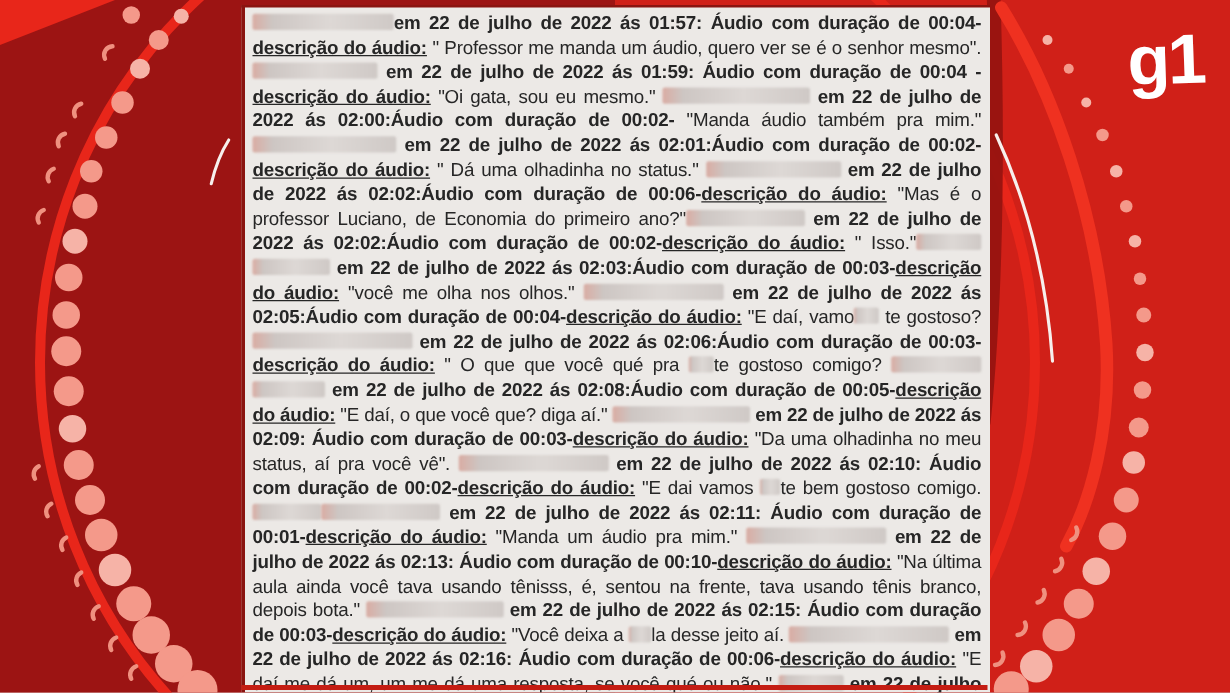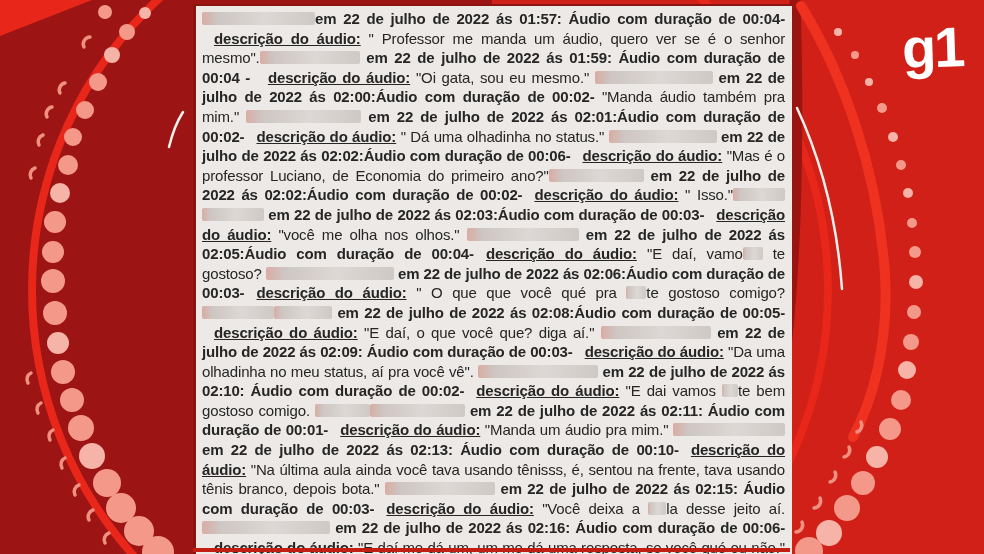--- a/index.html
+++ b/index.html
@@ -7,21 +7,21 @@
        font-family:"Liberation Sans",sans-serif;}
   .stage{position:relative;width:984px;height:554px;overflow:hidden;}
   .decor{position:absolute;left:0;top:0;}
   .doc{position:absolute;left:193px;top:4px;width:599px;height:550px;
        background:#ece9e6;box-sizing:border-box;
        border-left:3px solid #8a1410;border-top:2px solid #8a1410;
        padding:3px 7px 0 6px;overflow:hidden;}
   .doc-text{margin:0;font-size:15px;line-height:19.6px;font-weight:bold;
        color:#262626;text-align:justify;letter-spacing:-0.15px;}
   .doc-text .p{font-weight:normal;}
-  .doc-text .u{text-decoration:underline;margin-left:12px;}
+  .doc-text .u{text-decoration:underline;}
   .redact{display:inline-block;height:13px;border-radius:2px;vertical-align:-1px;
        background:linear-gradient(90deg,#d9aca3 0%,#cdc6c3 14%,#ddd8d5 55%,#cfc9c6 100%);
        filter:blur(0.7px);}
   .bottom-bar{position:absolute;left:193px;top:548px;width:597px;height:4px;
        background:#c41d13;filter:blur(0.5px);}
   .g1-logo{position:absolute;left:902px;top:20px;color:#ffffff;
        font-weight:bold;font-size:56px;line-height:1;letter-spacing:-2px;
        transform:rotate(-2deg);}
 </style>
 </head>

